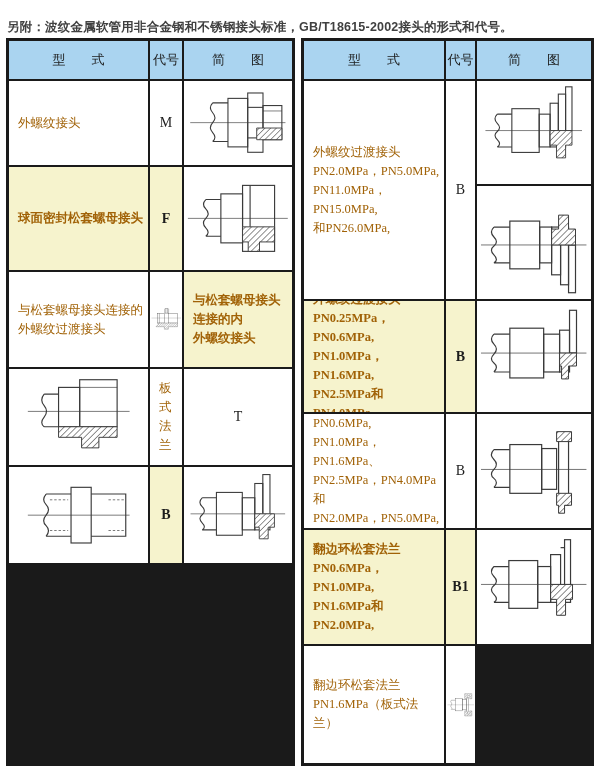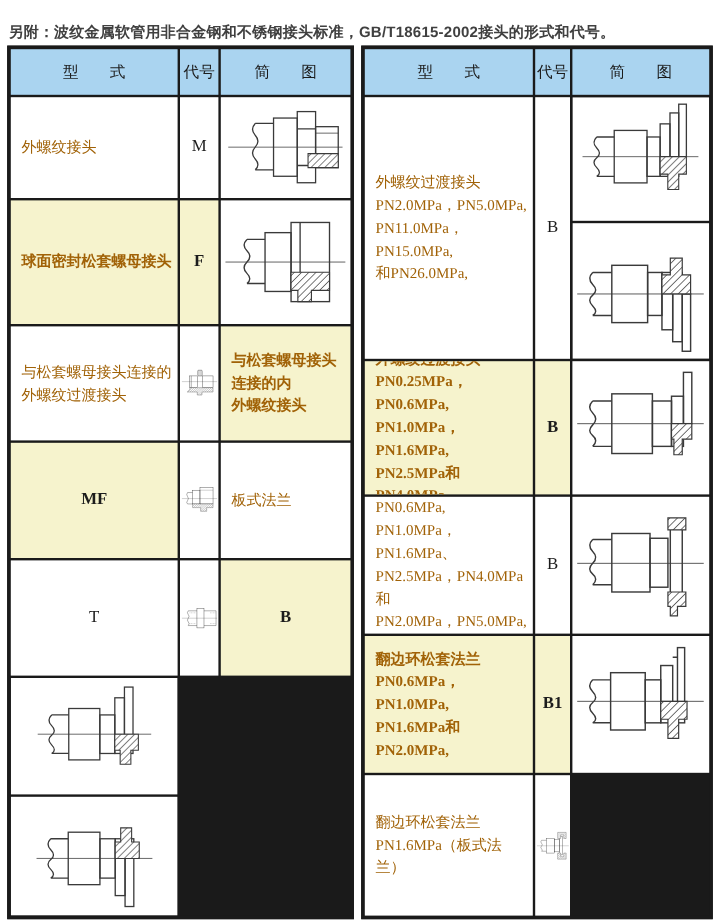--- a/index.html
+++ b/index.html
@@ -123,21 +123,20 @@
           <line x1="59" y1="6" x2="59" y2="23"></line>
         <rect x="24" y="23" width="25" height="35"></rect>
         <rect x="63" y="23" width="32" height="35"></rect>
         <line x1="30" y1="23" x2="30" y2="58"></line>
         <path class="hz" d="M26,58 H95 V71 H62 V80 H48 V71 H18 L26,63 Z"></path>
       </svg>
     </div>
 
     <div class="cell type-cell hl">与松套螺母接头连接的内
 外螺纹接头</div>
-    <div class="cell code-cell hl">MF</div>
     <div class="cell diagram-cell">
       <svg class="diag" viewBox="0 0 110 92" preserveAspectRatio="xMidYMid meet">
         <line class="cl" x1="2" y1="40" x2="108" y2="40"></line>
         <path d="M19,22 q-5,6 0,12 t0,12 t0,10 M19,22 H34 M19,56 H34"></path>
         <rect x="34" y="15" width="22" height="41"></rect>
         <rect x="56" y="7" width="39" height="49"></rect>
         <line class="cl" x1="56" y1="15" x2="95" y2="15"></line>
         <path class="hz" d="M34,56 H95 V67 H76 V78 H58 V67 H34 Z"></path>
       </svg>
     </div>

